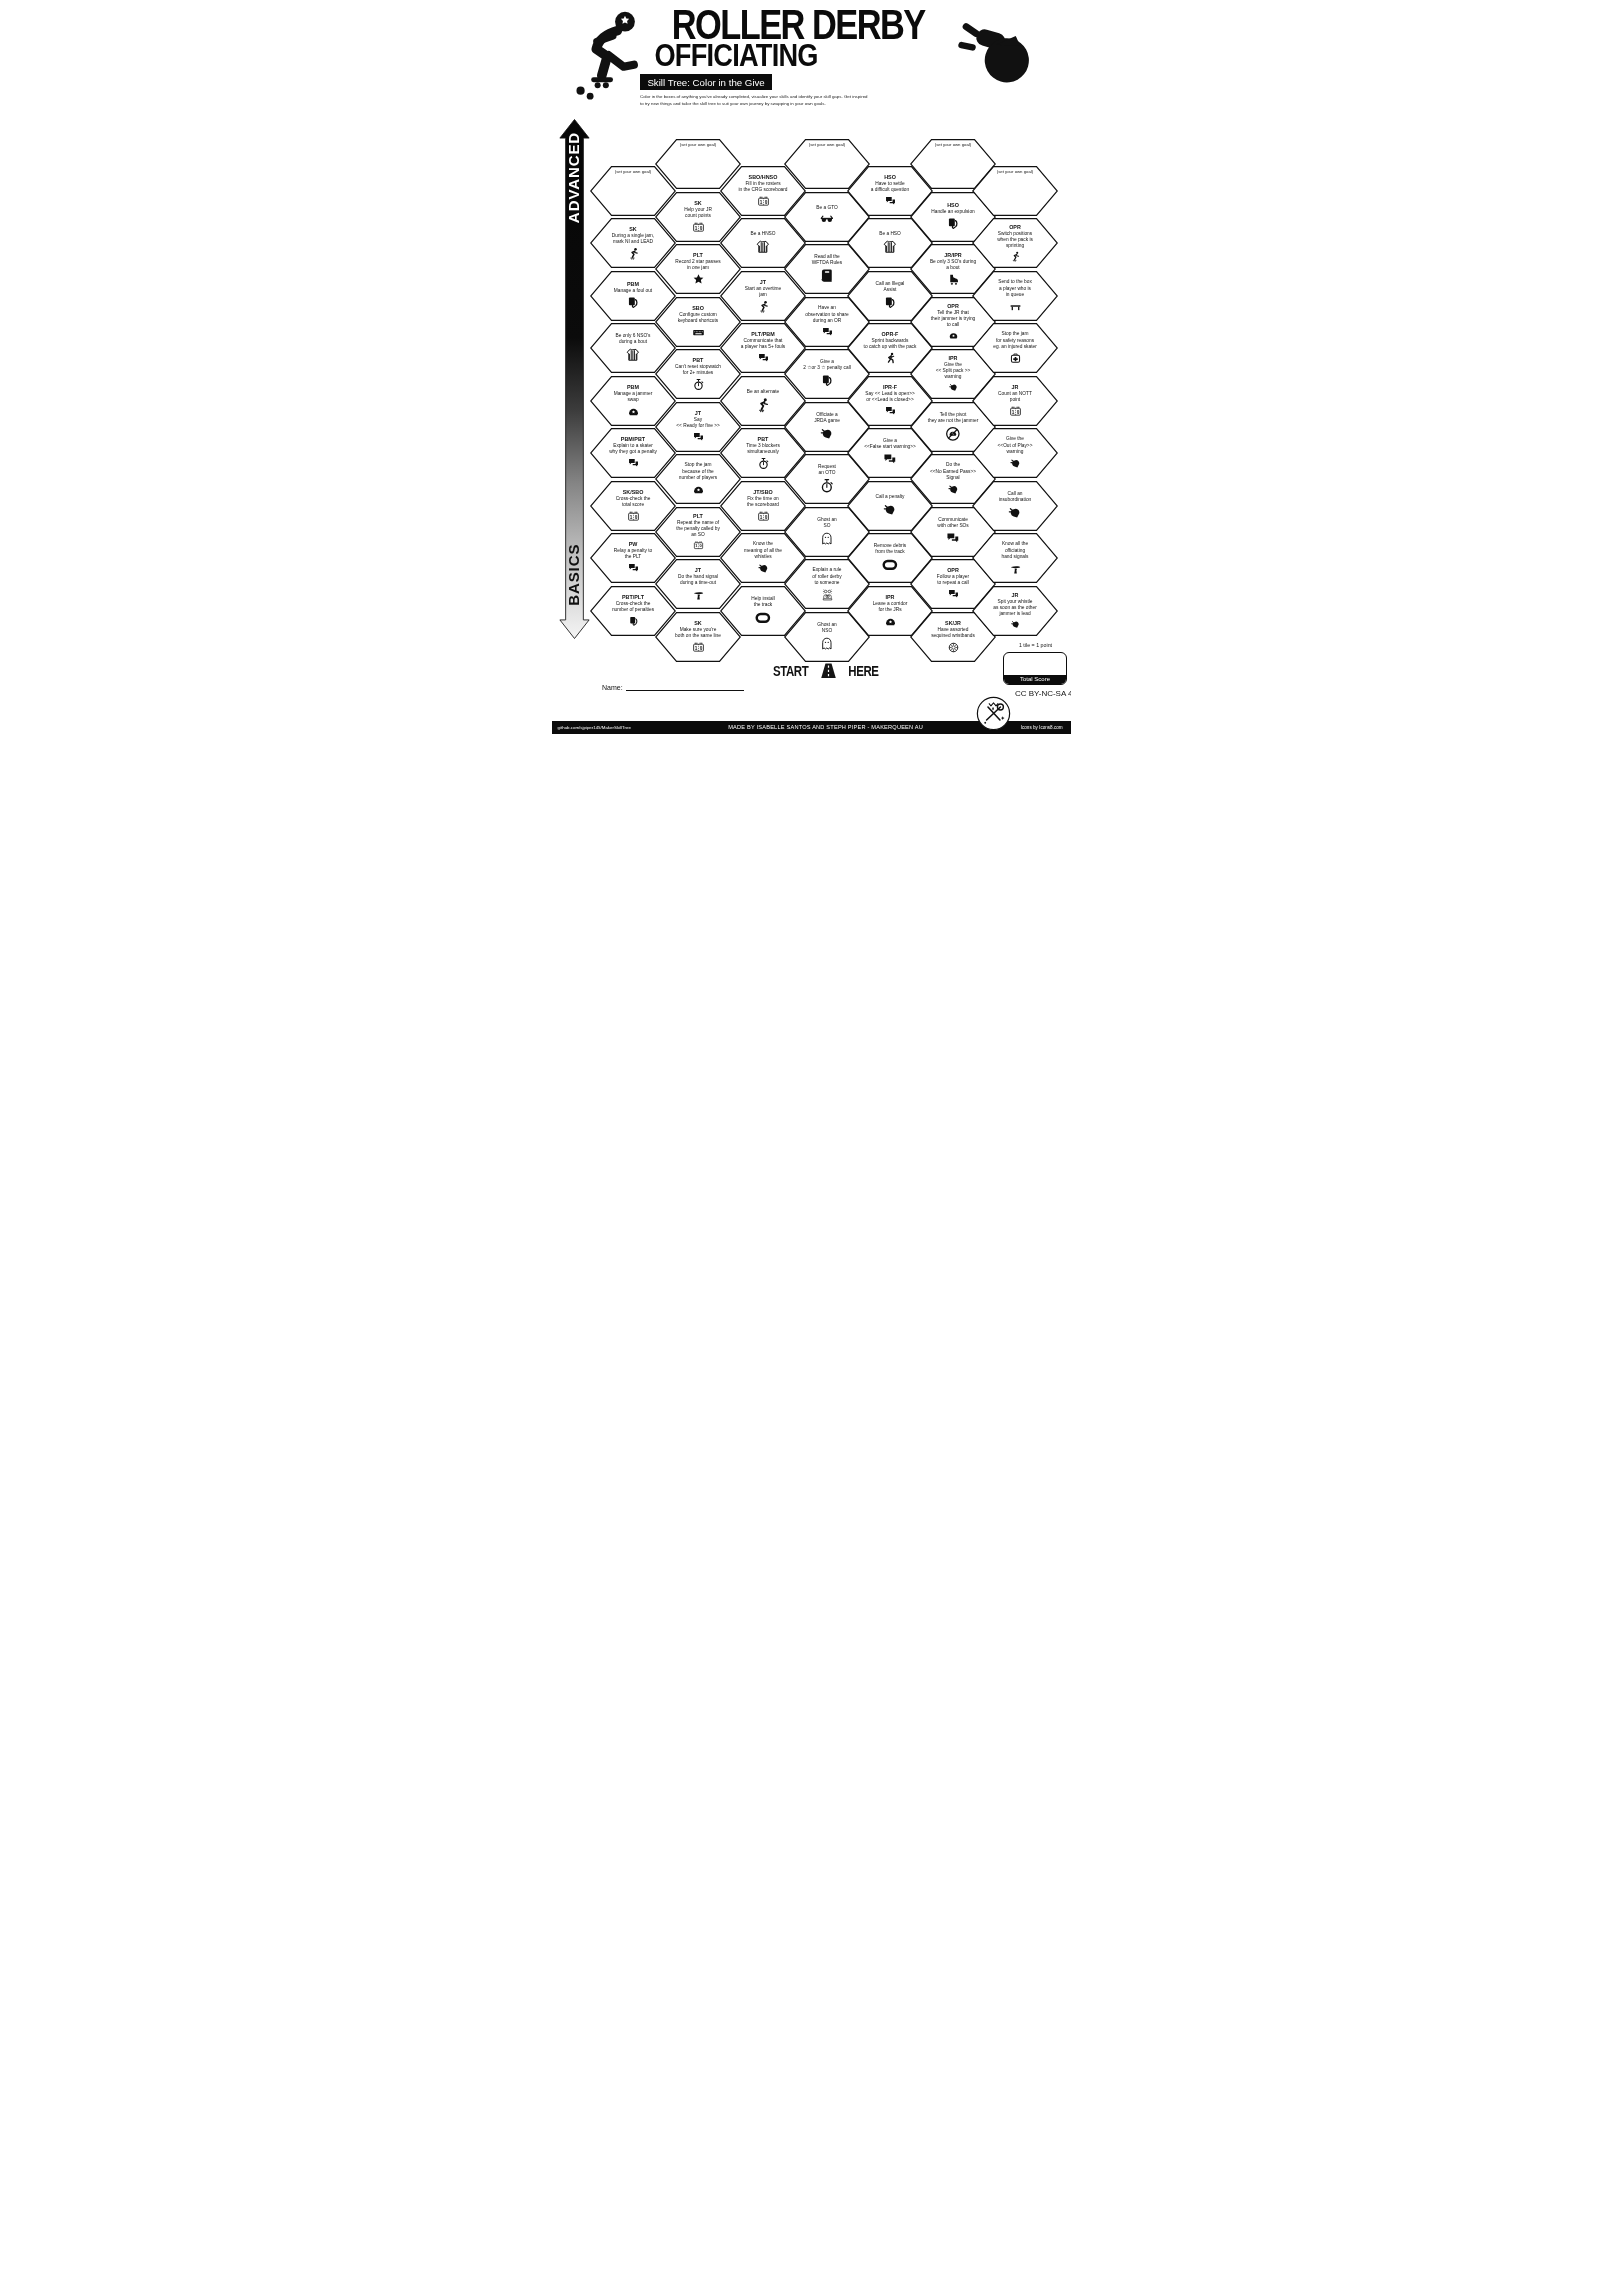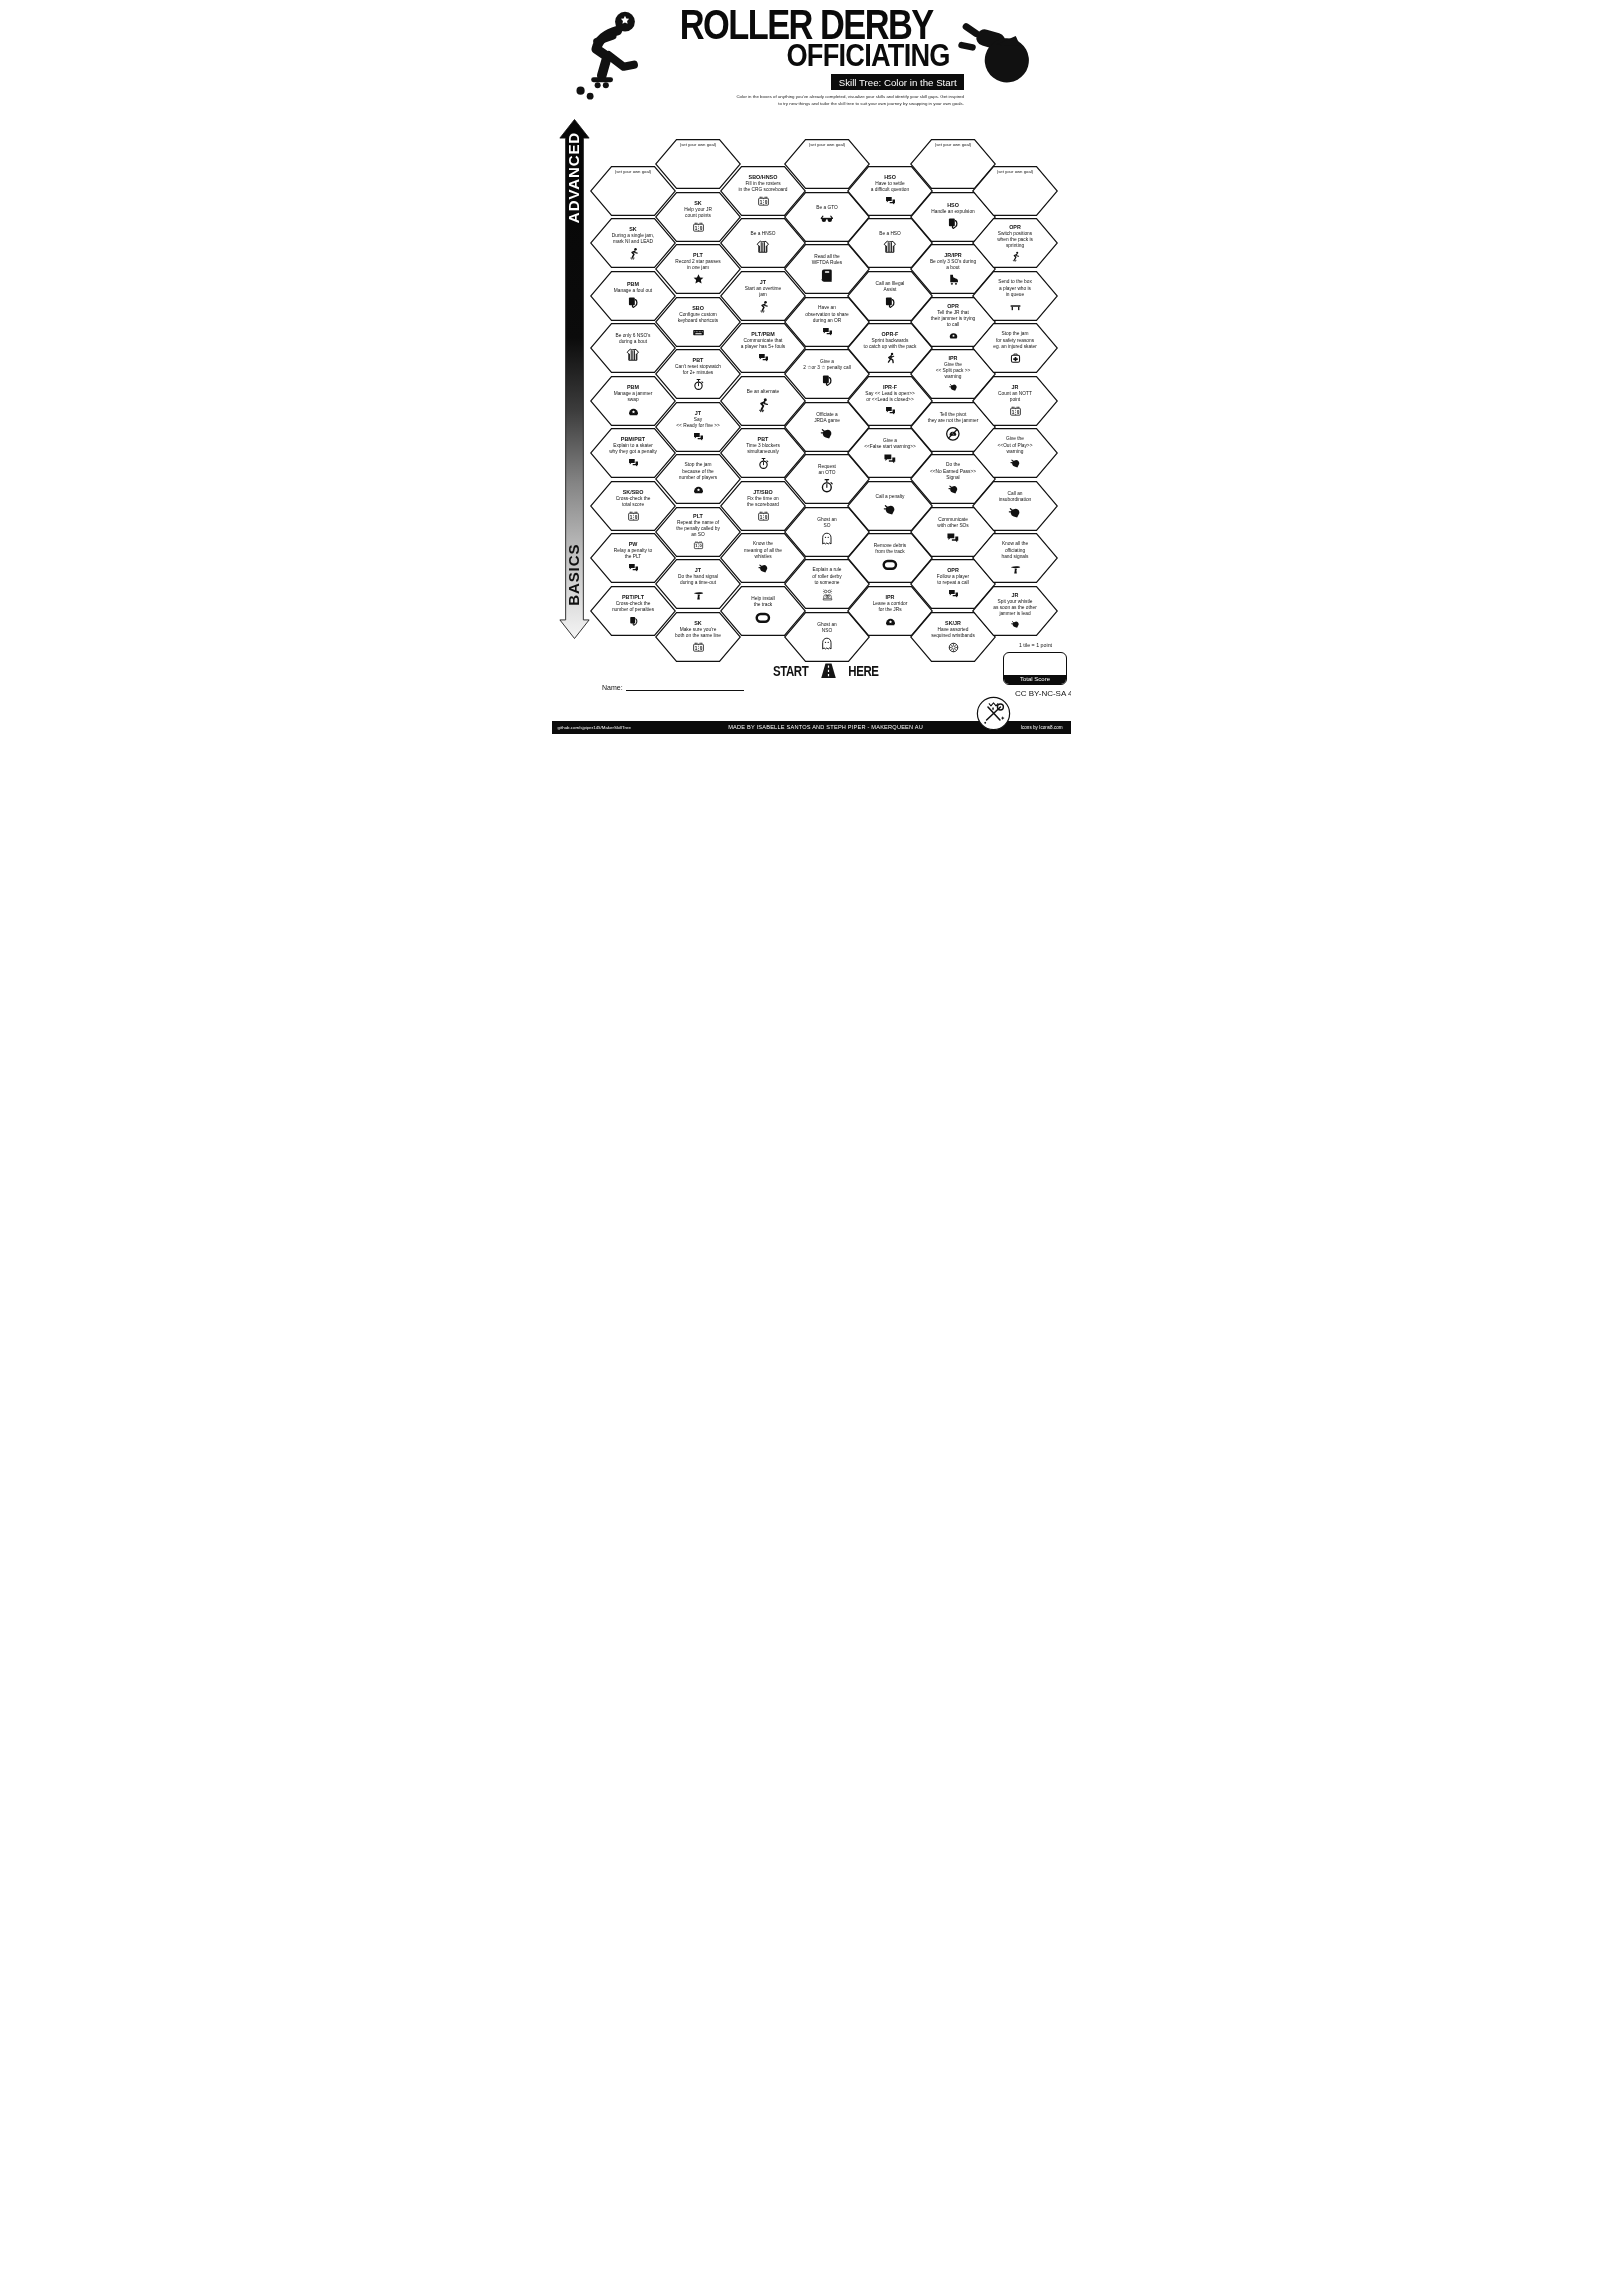--- a/index.html
+++ b/index.html
@@ -1,20 +1,20 @@
 <!DOCTYPE html>
 <html style="font-size:7.4px"><head>
 <meta charset="utf-8">
 <title>Roller Derby Officiating Skill Tree</title>
 <style>
   html,body{margin:0;padding:0;background:#fff}
   .page{position:relative;width:519px;height:734px;margin:0 auto;background:#fff;
         font-family:"Liberation Sans",sans-serif;color:#111;overflow:hidden}
   
-  .title-wrap{position:absolute;left:88px;top:4.6px;width:324px;text-align:right}
+  .title-wrap{position:absolute;left:88px;top:4.6px;width:324px;text-align:left}
   .brand-title{display:inline-block;font-weight:bold;font-size:43px;line-height:.9;
                letter-spacing:-1.9px;transform:scaleX(.8);white-space:nowrap;color:#0b0b0b}
   .brand-sub{display:inline-block;font-weight:bold;font-size:32px;line-height:.9;margin-top:-1.9px;
              letter-spacing:-0.9px;transform:scaleX(.85);white-space:nowrap;color:#0b0b0b}
   .subtitle-box{display:inline-block;background:#0c0c0c;color:#fff;font-size:9.7px;
                 padding:2.3px 7.4px;margin-top:4.2px}
   .desc{font-size:4.4px;line-height:1.55;margin-top:4.2px;color:#1c1c1c}
   .logo-skater{position:absolute;left:18.5px;top:8.3px;width:82px;height:97px}
   .logo-whistle{position:absolute;left:404px;top:11px;width:81px;height:81px}
   .logo-skater svg,.logo-whistle svg{width:100%;height:100%;display:block}
@@ -84,21 +84,21 @@
           <rect x="34" y="52" width="64" height="36" rx="18" fill="#111"></rect>
           <circle cx="112" cy="104" r="48" fill="#111"></circle>
           <path d="M80 78l36-30 16 18z" fill="#111"></path>
         </g>
       </svg>
     </div>
 
   <div class="title-wrap">
     <div><span class="brand-title">ROLLER DERBY</span></div>
     <div><span class="brand-sub">OFFICIATING</span></div>
-    <div><span class="subtitle-box">Skill Tree: Color in the Start</span></div>
+    <div><span class="subtitle-box">Skill Tree: Color in the Give</span></div>
     <div class="desc">
       <div>Color in the boxes of anything you've already completed, visualize your skills and identify your skill gaps.  Get inspired</div>
       <div>to try new things and tailor the skill tree to suit your own journey by swapping in your own goals.</div>
     </div>
   </div>
 
   <svg class="axis-arrow" viewBox="0 0 70 1176">
     <defs>
       <linearGradient id="axg" x1="0" y1="0" x2="0" y2="1">
         <stop offset="0" stop-color="#060606"></stop>

